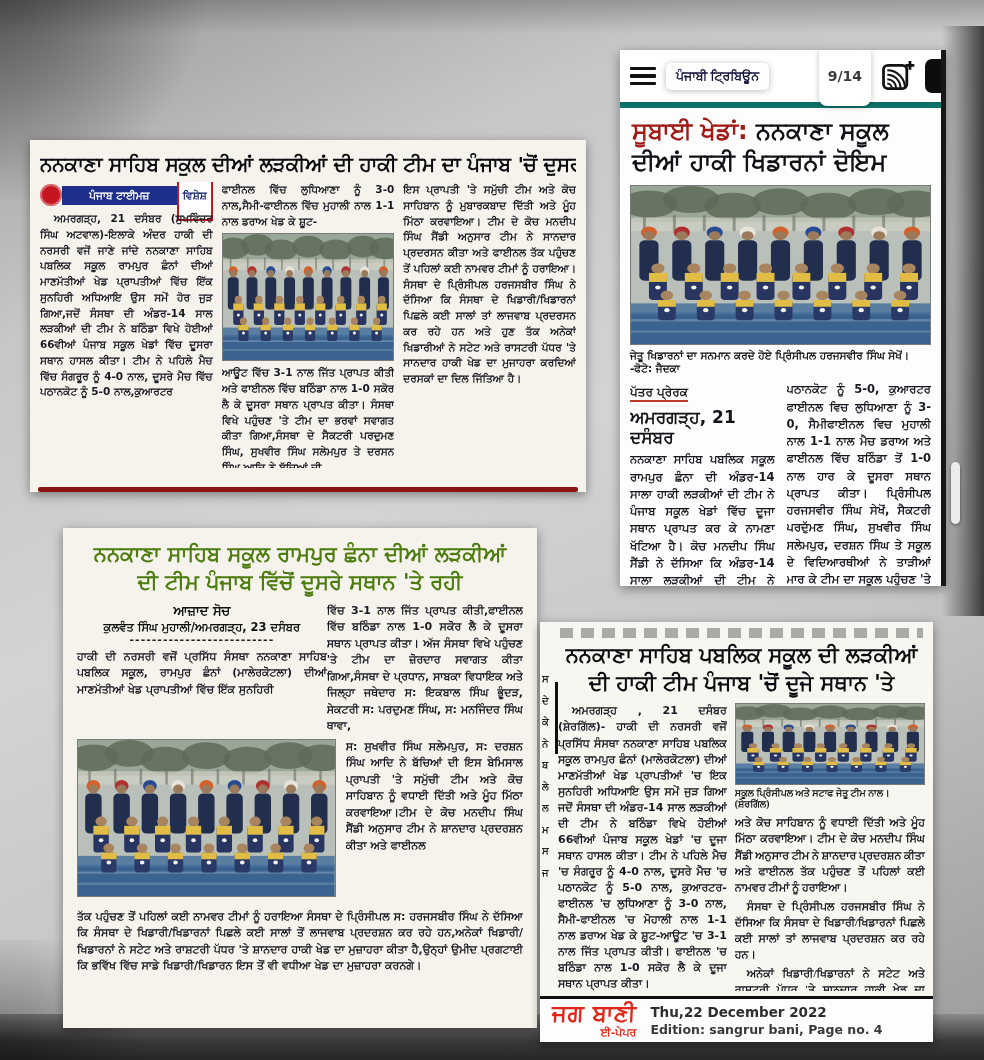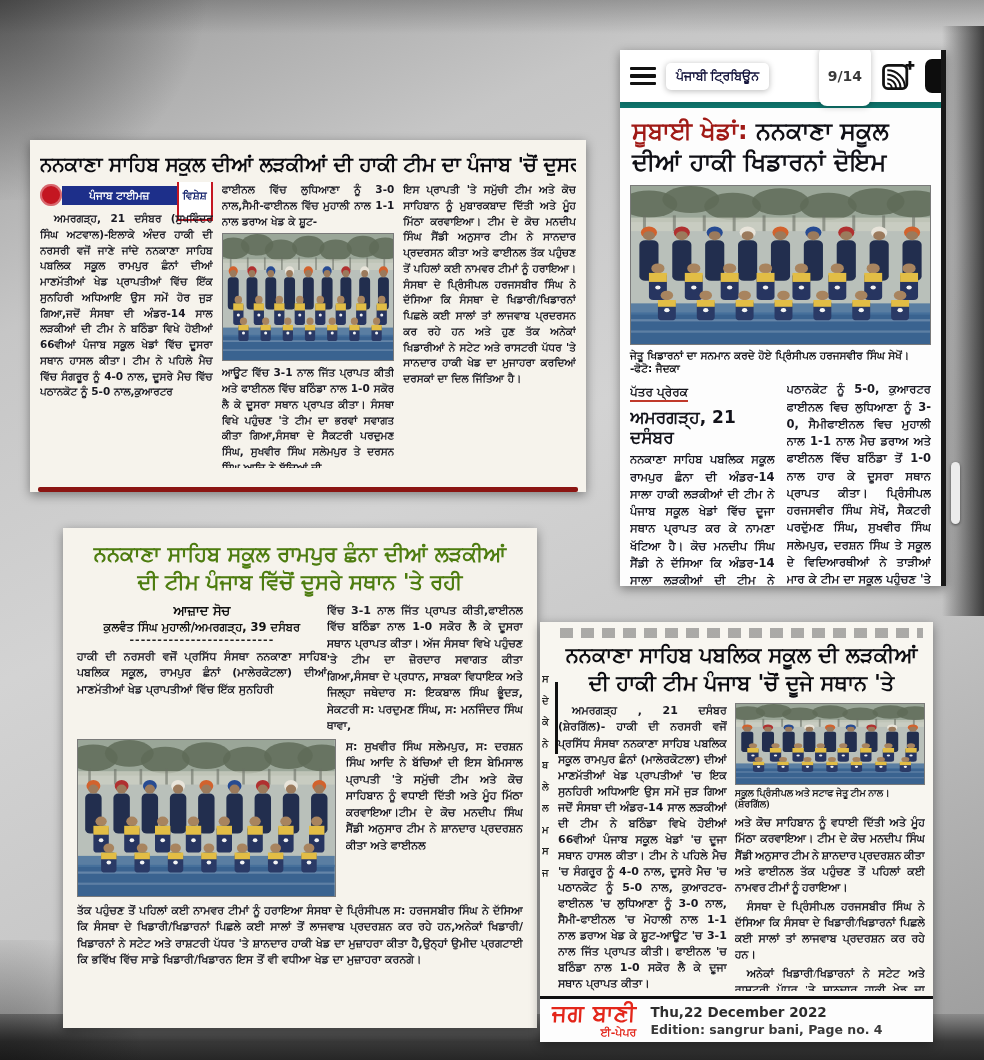--- a/index.html
+++ b/index.html
@@ -77,21 +77,21 @@
   .c3-top{display:flex;gap:0;margin-top:2px;}
   .c3-left{width:56%;}
   .c3-right{flex:1;overflow:hidden;max-height:238px;}
   .byline{text-align:center;margin-bottom:4px;}
   .byline-paper{font-size:13px;font-weight:800;color:#111;}
   .byline-rep{font-size:11.5px;font-weight:800;color:#111;margin-top:1px;}
   .byline-dash{font-size:11px;font-weight:800;letter-spacing:1px;color:#222;line-height:1;}
   .c3-mid{display:flex;gap:10px;margin-top:4px;}
   .ph-c3{width:58%;height:158px;flex:0 0 auto;}
   .c3-side{flex:1;overflow:hidden;max-height:158px;}
-  .c3-bottom{margin-top:6px;max-height:120px;overflow:hidden;}
+  .c3-bottom{margin-top:12px;max-height:120px;overflow:hidden;}
 
   
   .c4{left:540px;top:622px;width:393px;height:420px;padding:4px 8px 0 18px;background:#f8f6f0;}
   .c4-strip{height:10px;margin:2px 2px 4px;opacity:.55;
     background:repeating-linear-gradient(90deg,#6b6b6b 0 13px,transparent 13px 21px);}
   .c4-edge{position:absolute;left:2px;top:46px;width:14px;font-size:10px;font-weight:700;color:#222;
     line-height:2.15;white-space:pre-line;overflow:hidden;height:300px;}
   .c4-bar{position:absolute;left:15px;top:60px;width:3px;height:72px;background:#111;}
   .c4-headline{text-align:center;font-size:21px;font-weight:800;color:#0b0b10;line-height:1.32;margin:2px 0 6px;}
   .c4-cols{display:flex;gap:8px;height:288px;overflow:hidden;margin-top:2px;}
@@ -410,21 +410,21 @@
 
   <section class="clip c3">
     <div class="c3-headline">
       <div>ਨਨਕਾਣਾ ਸਾਹਿਬ ਸਕੂਲ ਰਾਮਪੁਰ ਛੰਨਾ ਦੀਆਂ ਲੜਕੀਆਂ</div>
       <div>ਦੀ ਟੀਮ ਪੰਜਾਬ ਵਿੱਚੋਂ ਦੂਸਰੇ ਸਥਾਨ 'ਤੇ ਰਹੀ</div>
     </div>
     <div class="c3-top">
       <div class="c3-left">
         <div class="byline">
           <div class="byline-paper">ਆਜ਼ਾਦ ਸੋਚ</div>
-          <div class="byline-rep">ਕੁਲਵੰਤ ਸਿੰਘ ਮੁਹਾਲੀ/ਅਮਰਗੜ੍ਹ, 39 ਦਸੰਬਰ</div>
+          <div class="byline-rep">ਕੁਲਵੰਤ ਸਿੰਘ ਮੁਹਾਲੀ/ਅਮਰਗੜ੍ਹ, 23 ਦਸੰਬਰ</div>
           <div class="byline-dash">--------------------------</div>
         </div>
         <p class="body">ਹਾਕੀ ਦੀ ਨਰਸਰੀ ਵਜੋਂ ਪ੍ਰਸਿੱਧ ਸੰਸਥਾ ਨਨਕਾਣਾ ਸਾਹਿਬ ਪਬਲਿਕ ਸਕੂਲ, ਰਾਮਪੁਰ ਛੰਨਾਂ (ਮਾਲੇਰਕੋਟਲਾ) ਦੀਆਂ ਮਾਣਮੱਤੀਆਂ ਖੇਡ ਪ੍ਰਾਪਤੀਆਂ ਵਿੱਚ ਇੱਕ ਸੁਨਹਿਰੀ</p>
       </div>
       <div class="c3-right">
         <p class="body">ਵਿੱਚ 3-1 ਨਾਲ ਜਿੱਤ ਪ੍ਰਾਪਤ ਕੀਤੀ,ਫਾਈਨਲ ਵਿੱਚ ਬਠਿੰਡਾ ਨਾਲ 1-0 ਸਕੋਰ ਲੈ ਕੇ ਦੂਸਰਾ ਸਥਾਨ ਪ੍ਰਾਪਤ ਕੀਤਾ। ਅੱਜ ਸੰਸਥਾ ਵਿਖੇ ਪਹੁੰਚਣ 'ਤੇ ਟੀਮ ਦਾ ਜ਼ੋਰਦਾਰ ਸਵਾਗਤ ਕੀਤਾ ਗਿਆ,ਸੰਸਥਾ ਦੇ ਪ੍ਰਧਾਨ, ਸਾਬਕਾ ਵਿਧਾਇਕ ਅਤੇ ਜਿਲ੍ਹਾ ਜਥੇਦਾਰ ਸ: ਇਕਬਾਲ ਸਿੰਘ ਭੂੰਦੜ, ਸੇਕਟਰੀ ਸ: ਪਰਦੁਮਣ ਸਿੰਘ, ਸ: ਮਨਜਿੰਦਰ ਸਿੰਘ ਥਾਵਾ,</p>
       </div>
     </div>
     <div class="c3-mid">
       <div class="photo ph-c3"><svg viewBox="0 0 100 70" width="100%" height="100%" preserveAspectRatio="none">

